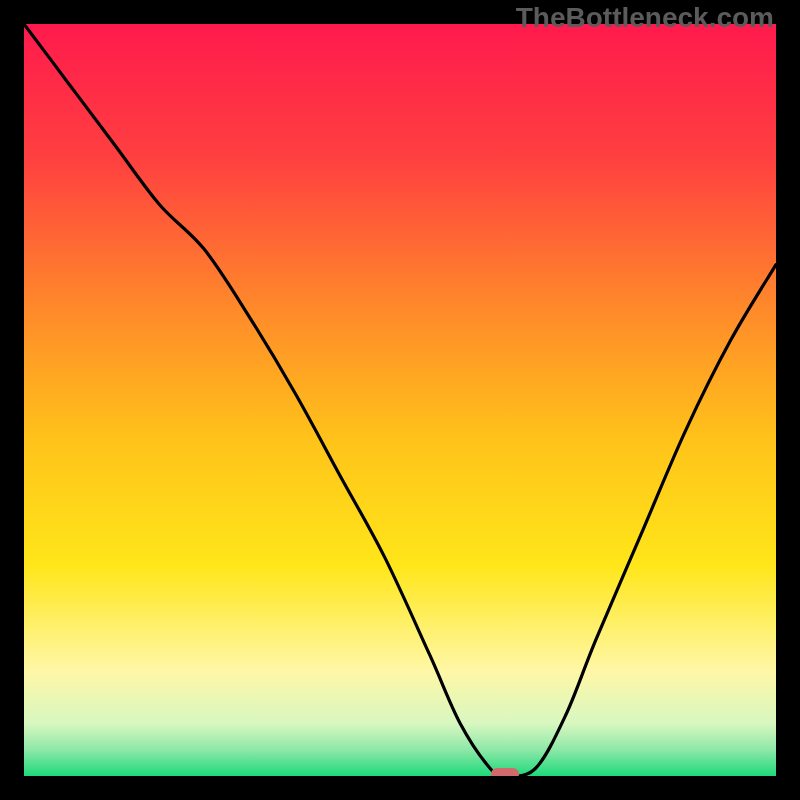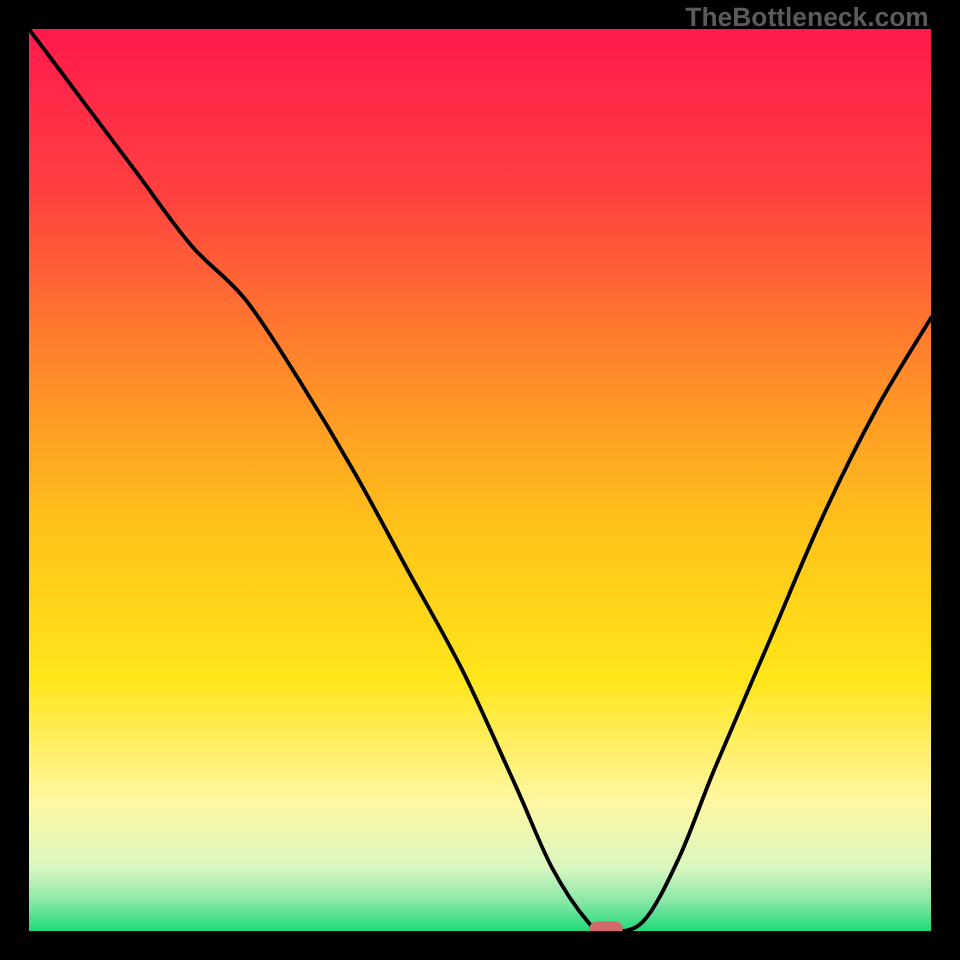--- a/index.html
+++ b/index.html
@@ -28,21 +28,21 @@
   }
   .gradient-bg {
     position: absolute;
     inset: 0;
   }
   .watermark {
     position: absolute;
     top: 2px;
     right: 26px;
     font-family: Arial, Helvetica, sans-serif;
-    font-size: 22px;
+    font-size: 28px;
     font-weight: 600;
     color: #5b5b5b;
     letter-spacing: 0px;
   }
   .curve {
     position: absolute;
     inset: 0;
   }
   .marker {
     position: absolute;

